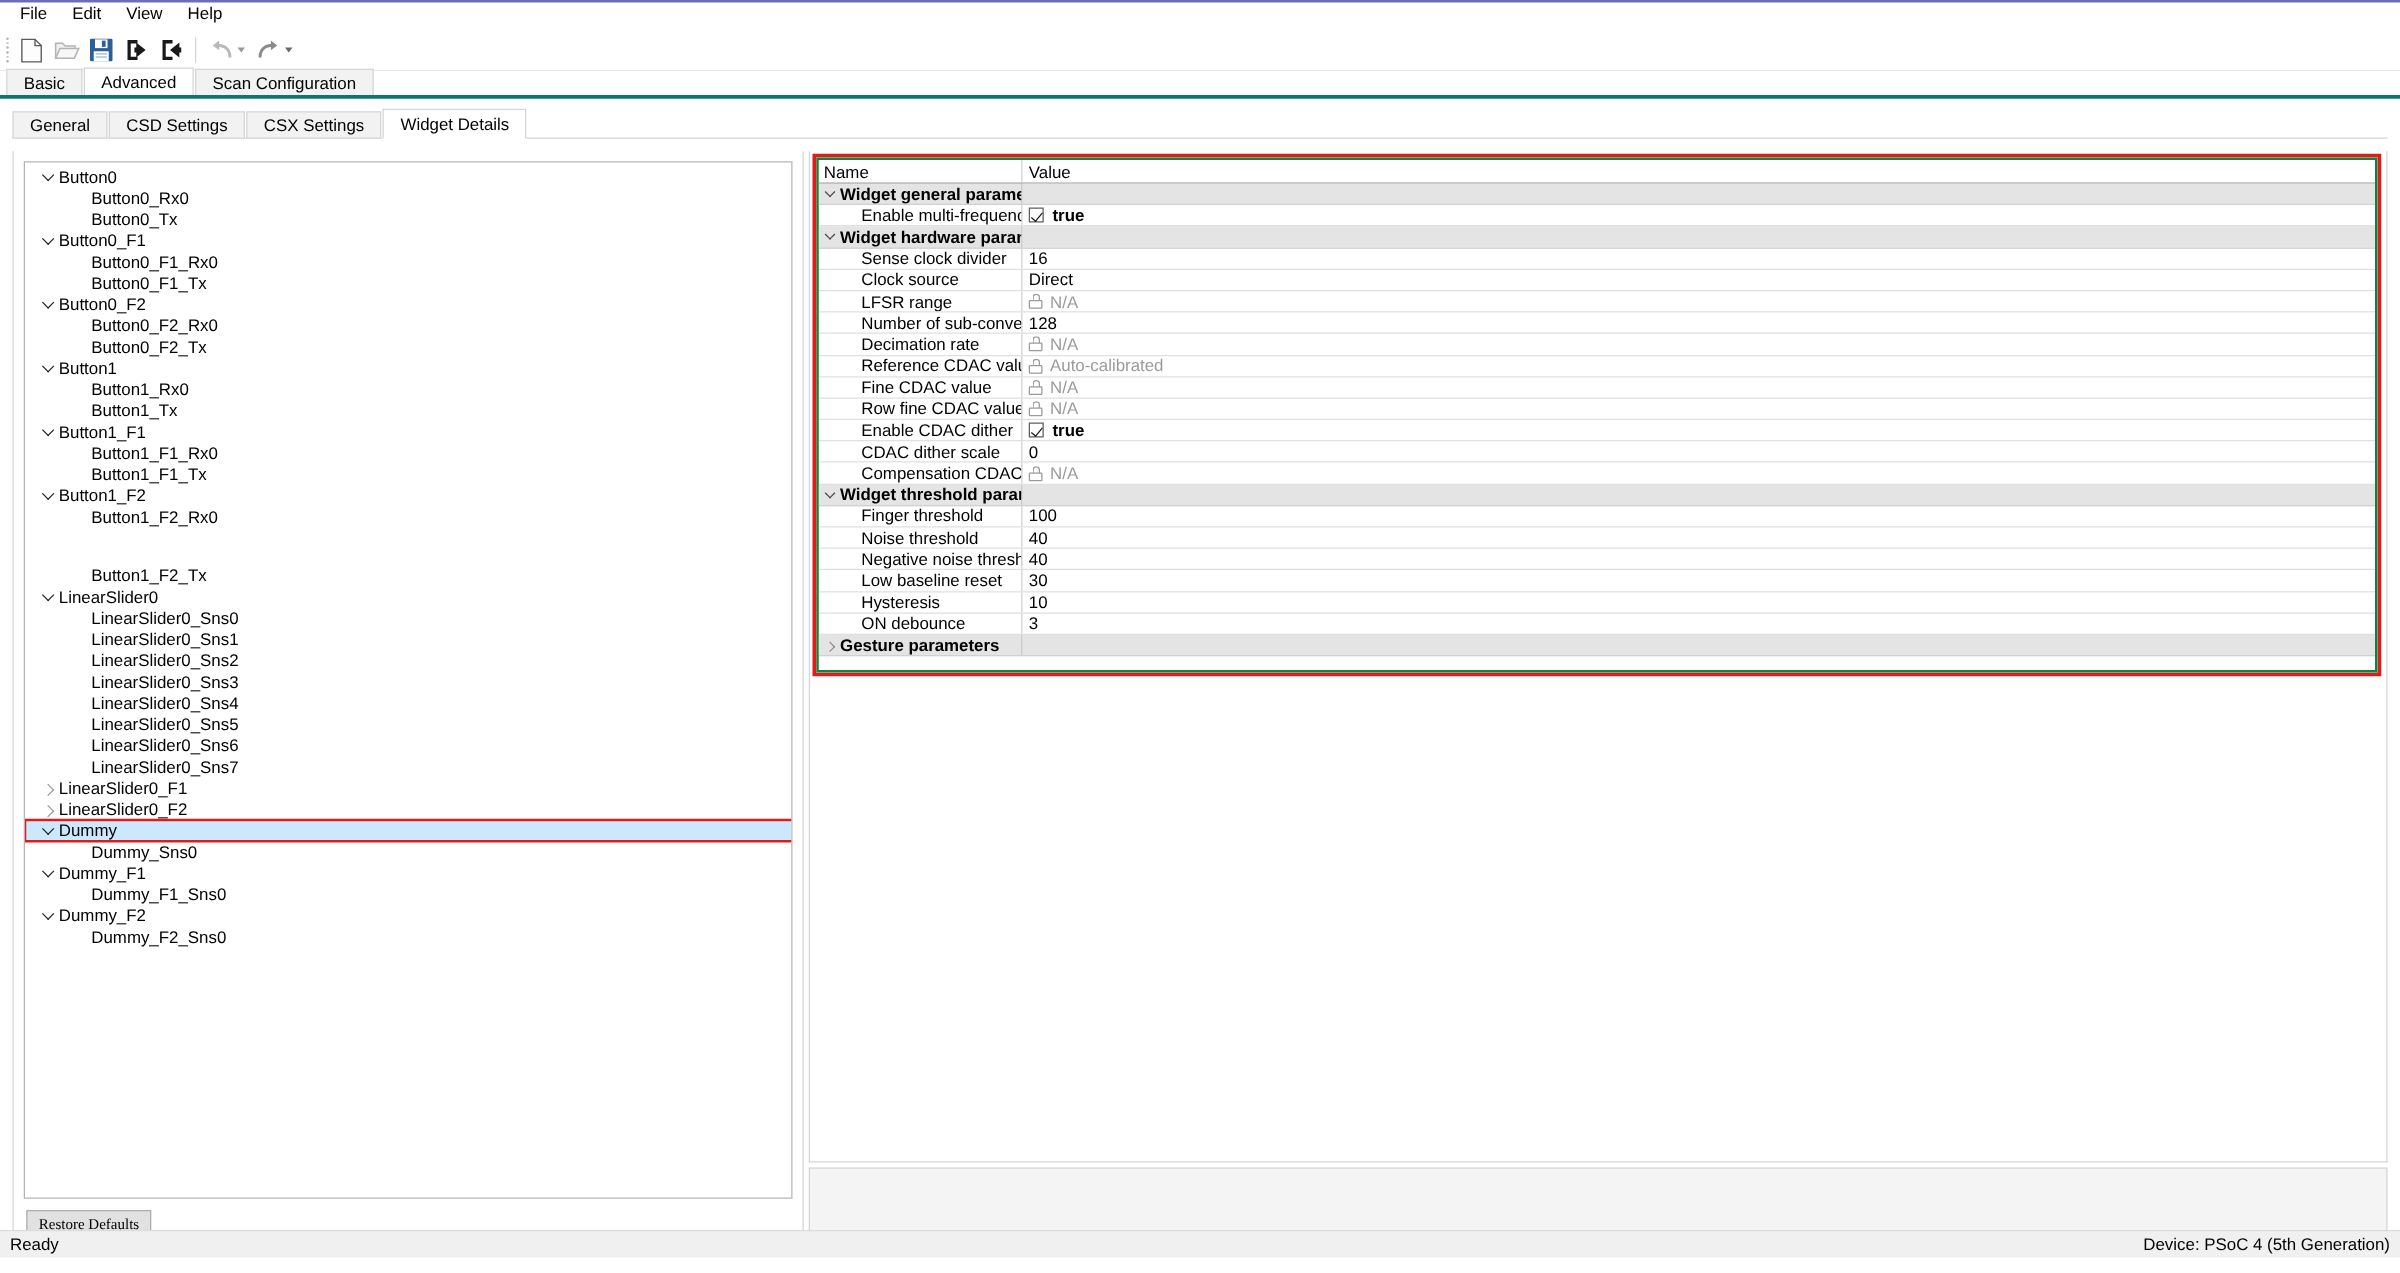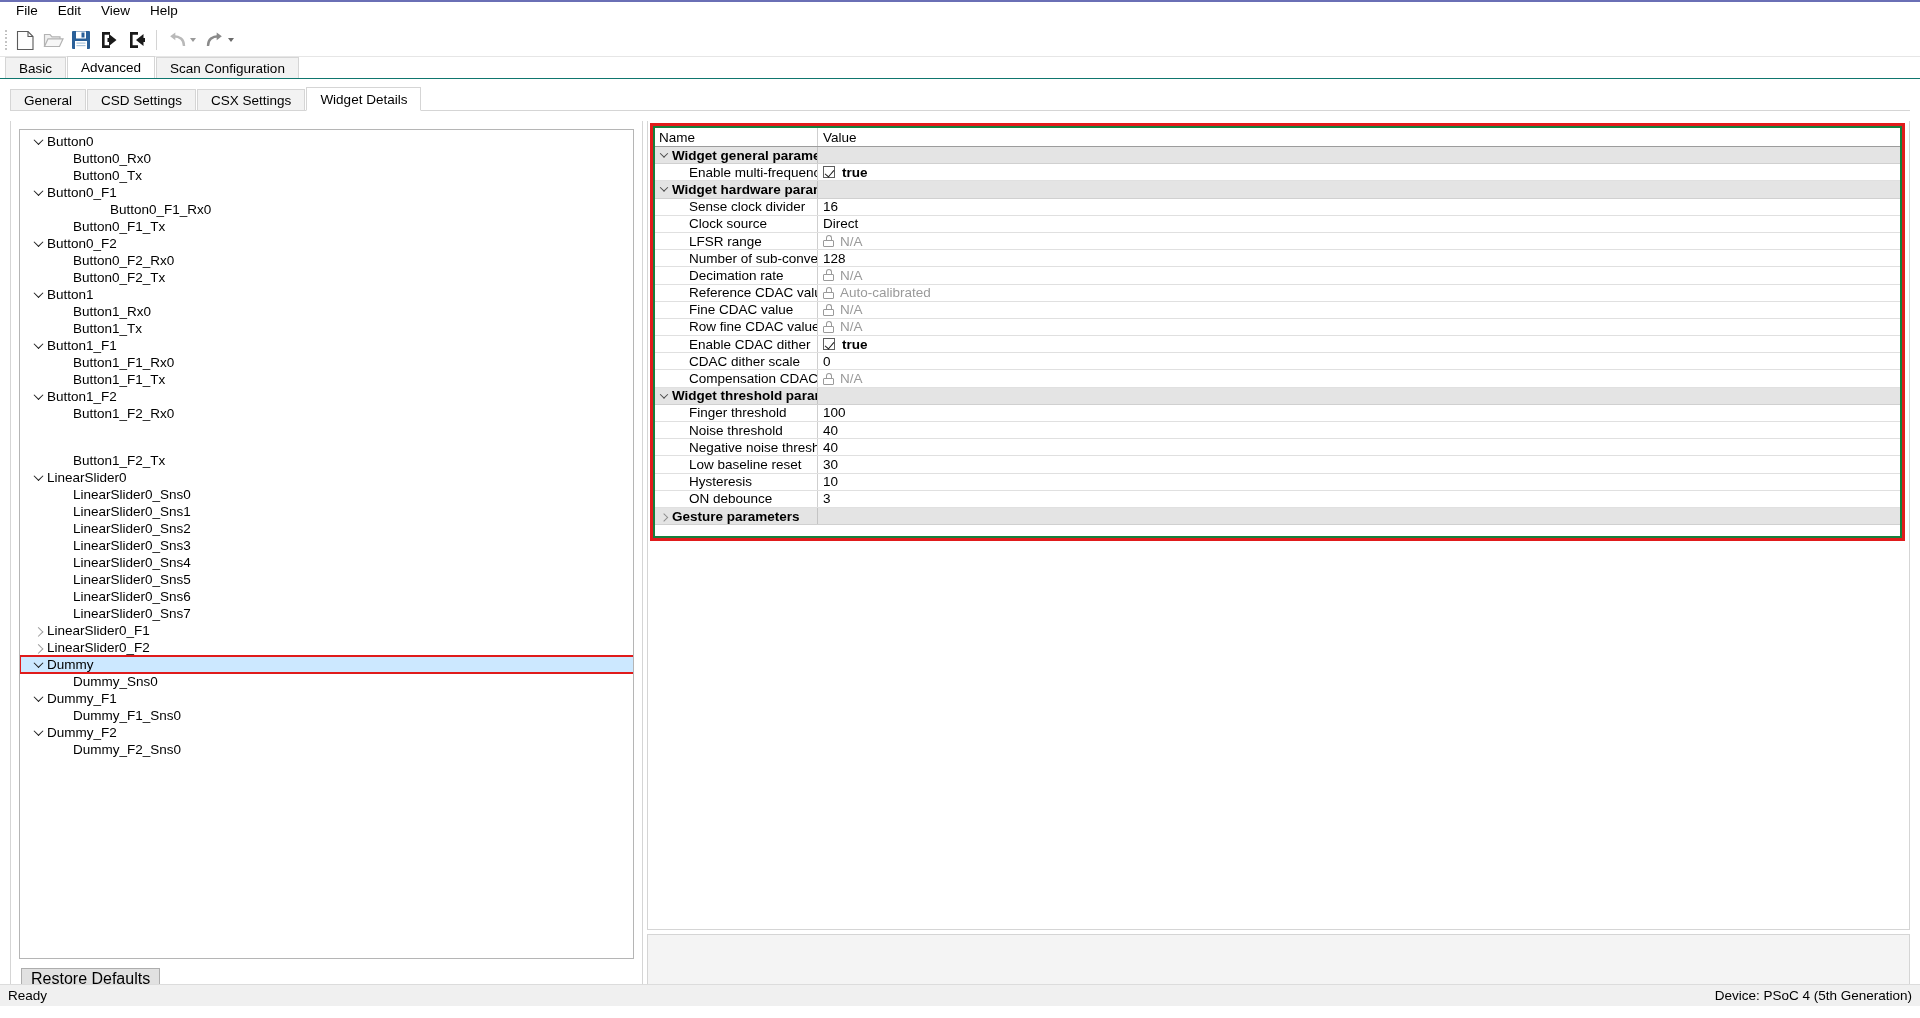--- a/index.html
+++ b/index.html
@@ -60,21 +60,21 @@
     margin-left: 3px;
   }
 
   
   #tabstrip-outer {
     height: 22px;
     background: #ffffff;
     display: flex;
     align-items: flex-end;
     padding-left: 5px;
-    border-bottom: 1px solid #0f766e;
+    border-bottom: 3px solid #0f766e;
     position: relative;
   }
   .otab {
     height: 21px;
     padding: 0 13px;
     display: flex; align-items: center;
     font-size: 13.5px;
     border: 1px solid #d5d5d5;
     border-bottom: none;
     background: #f2f2f2;
@@ -187,22 +187,22 @@
   #restorebar {
     height: 40px;
     display: flex; align-items: center;
     padding-left: 10px;
   }
   #restore-defaults {
     height: 23px;
     padding: 0 9px;
     background: #e1e1e1;
     border: 1px solid #adadad;
-    font-size: 16px;
-    font-family: Liberation Sans, sans-serif;
+    font-size: 12px;
+    font-family: Liberation Serif, serif;
     color: #000;
   }
 
   
   #rightpane {
     flex: 1;
     margin-left: 4px;
     display: flex;
     flex-direction: column;
   }
@@ -460,21 +460,21 @@
             <div class="trow" style="padding-left: 35px;">
               <span class="twist"></span>
               <span class="tlabel">Button0_Tx</span>
             </div>
             <div class="trow" style="padding-left: 9px;">
               <span class="twist">
                 <i class="chev down"></i>
               </span>
               <span class="tlabel">Button0_F1</span>
             </div>
-            <div class="trow" style="padding-left: 35px; gap: 37px;">
+            <div class="trow" style="padding-left: 35px;">
               <span class="twist"></span>
               <span class="tlabel">Button0_F1_Rx0</span>
             </div>
             <div class="trow" style="padding-left: 35px;">
               <span class="twist"></span>
               <span class="tlabel">Button0_F1_Tx</span>
             </div>
             <div class="trow" style="padding-left: 9px;">
               <span class="twist">
                 <i class="chev down"></i>

